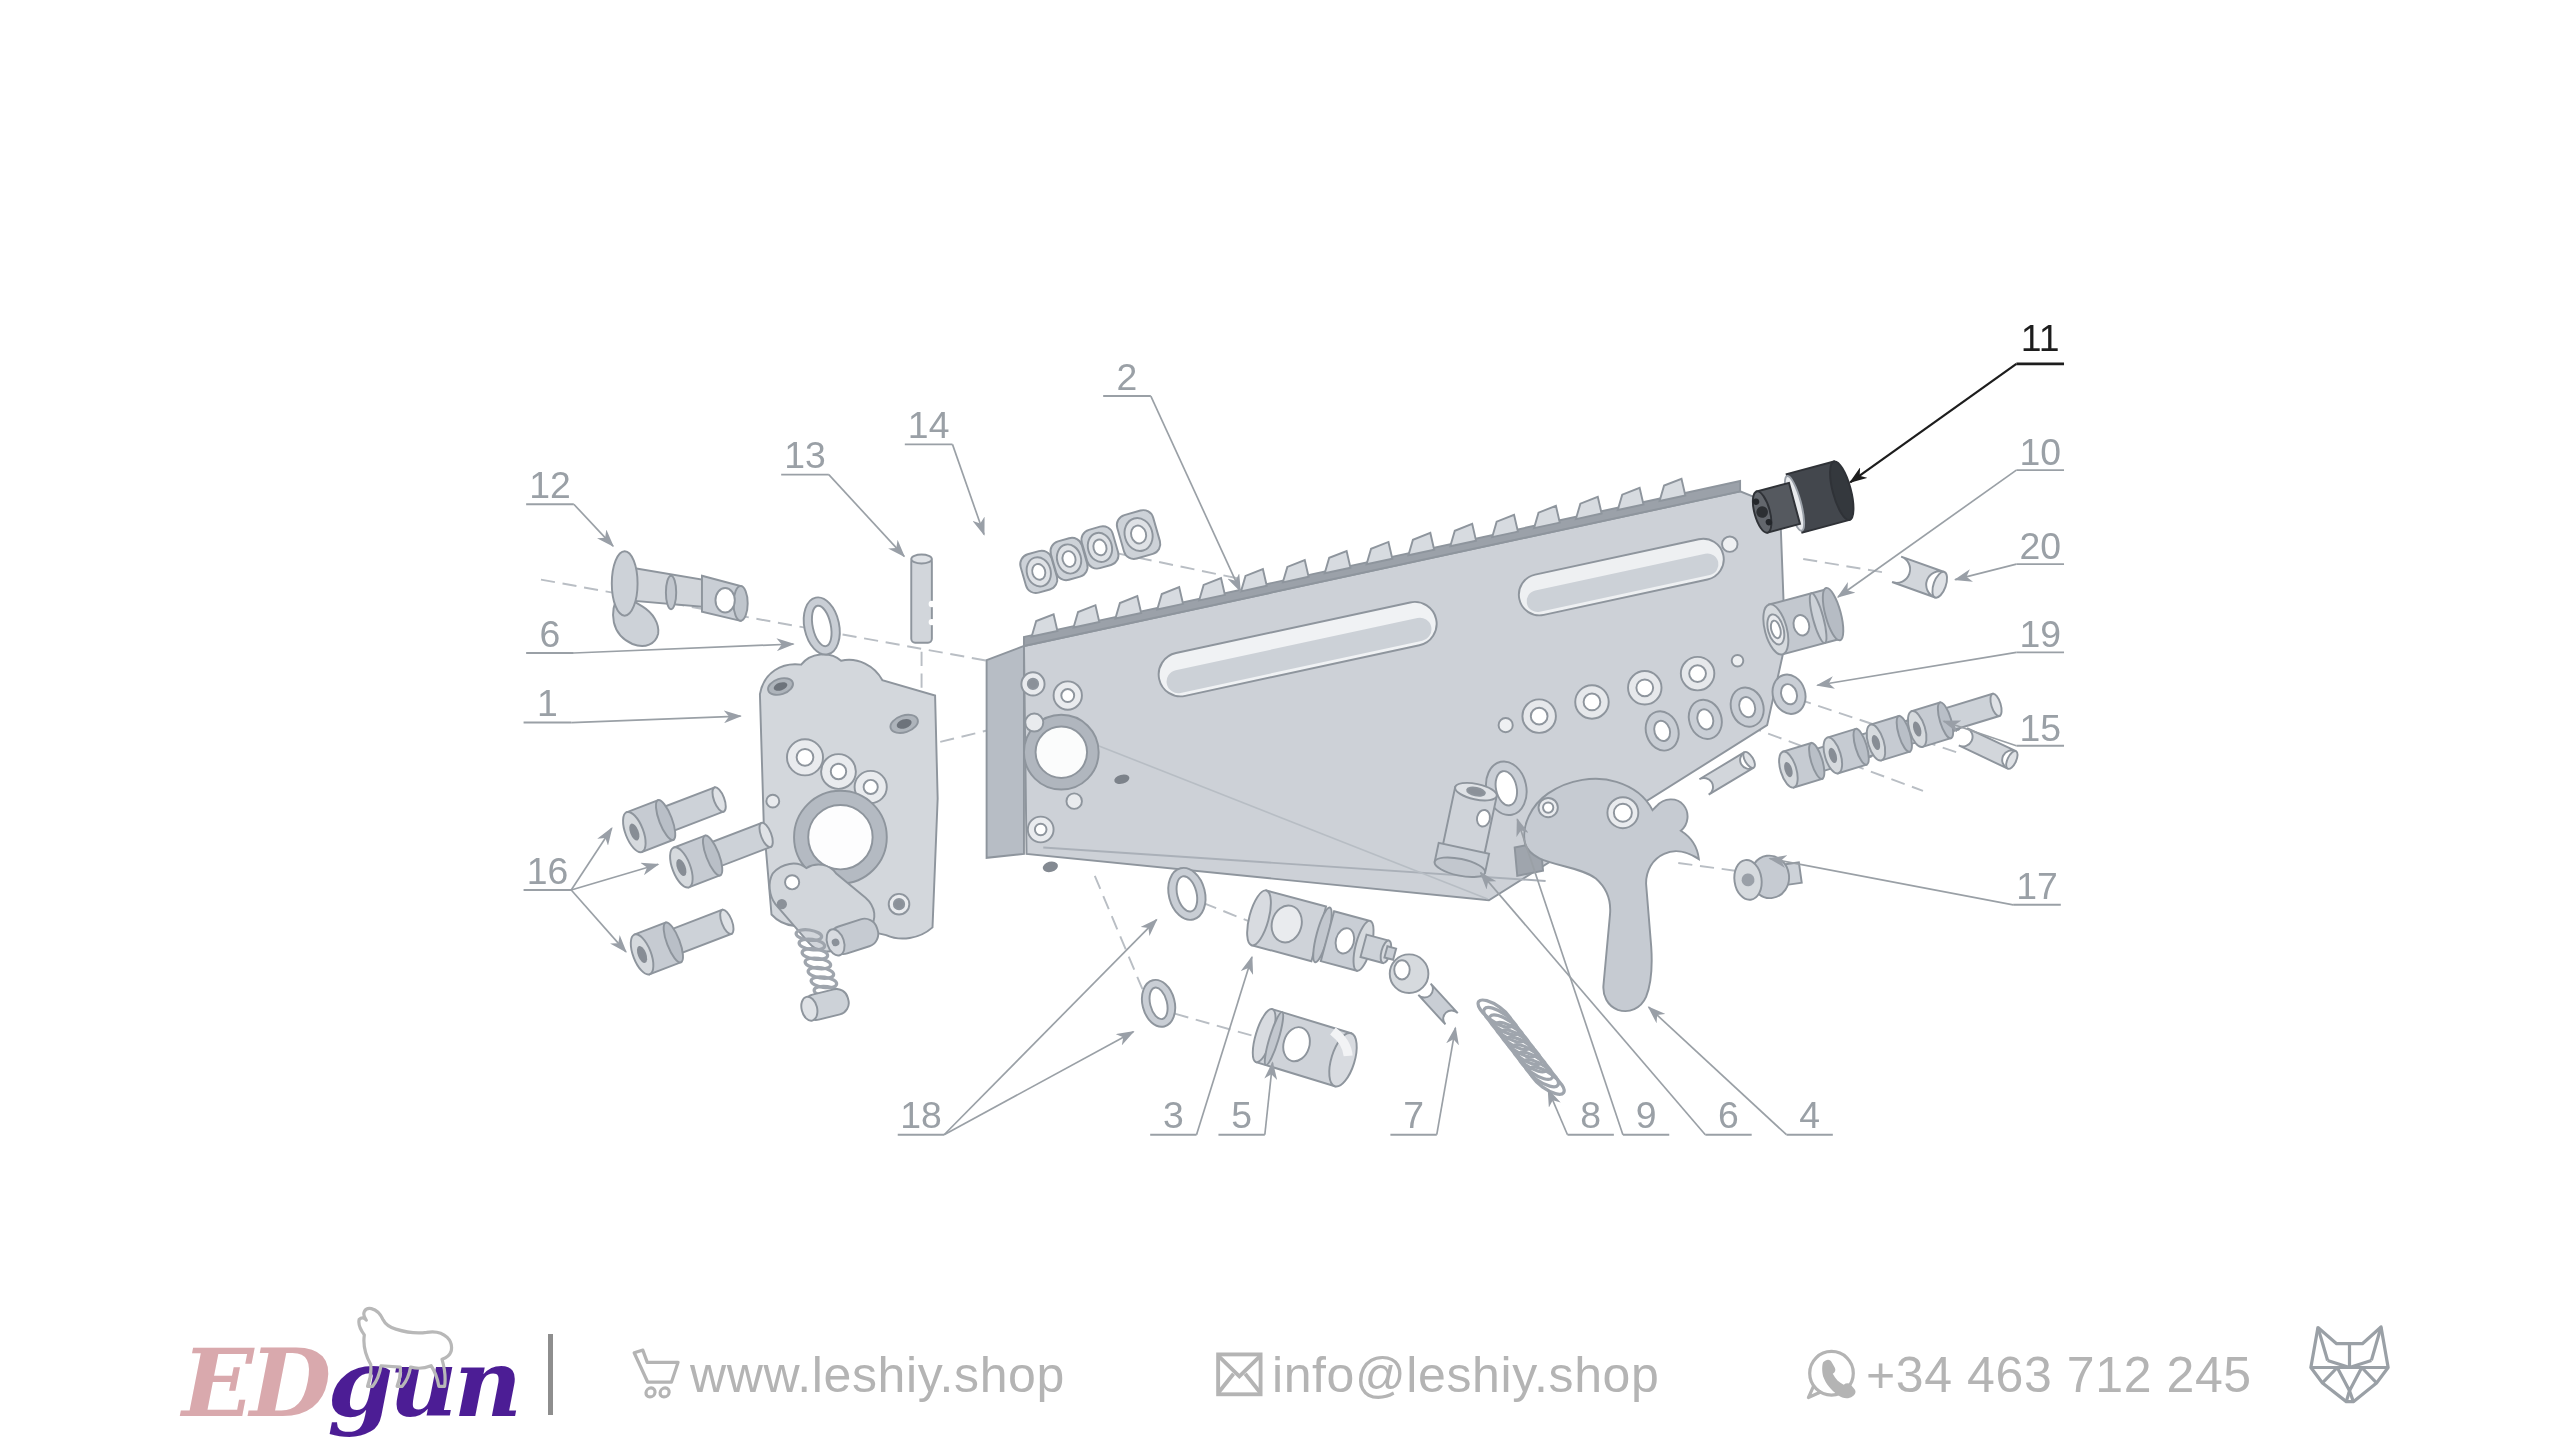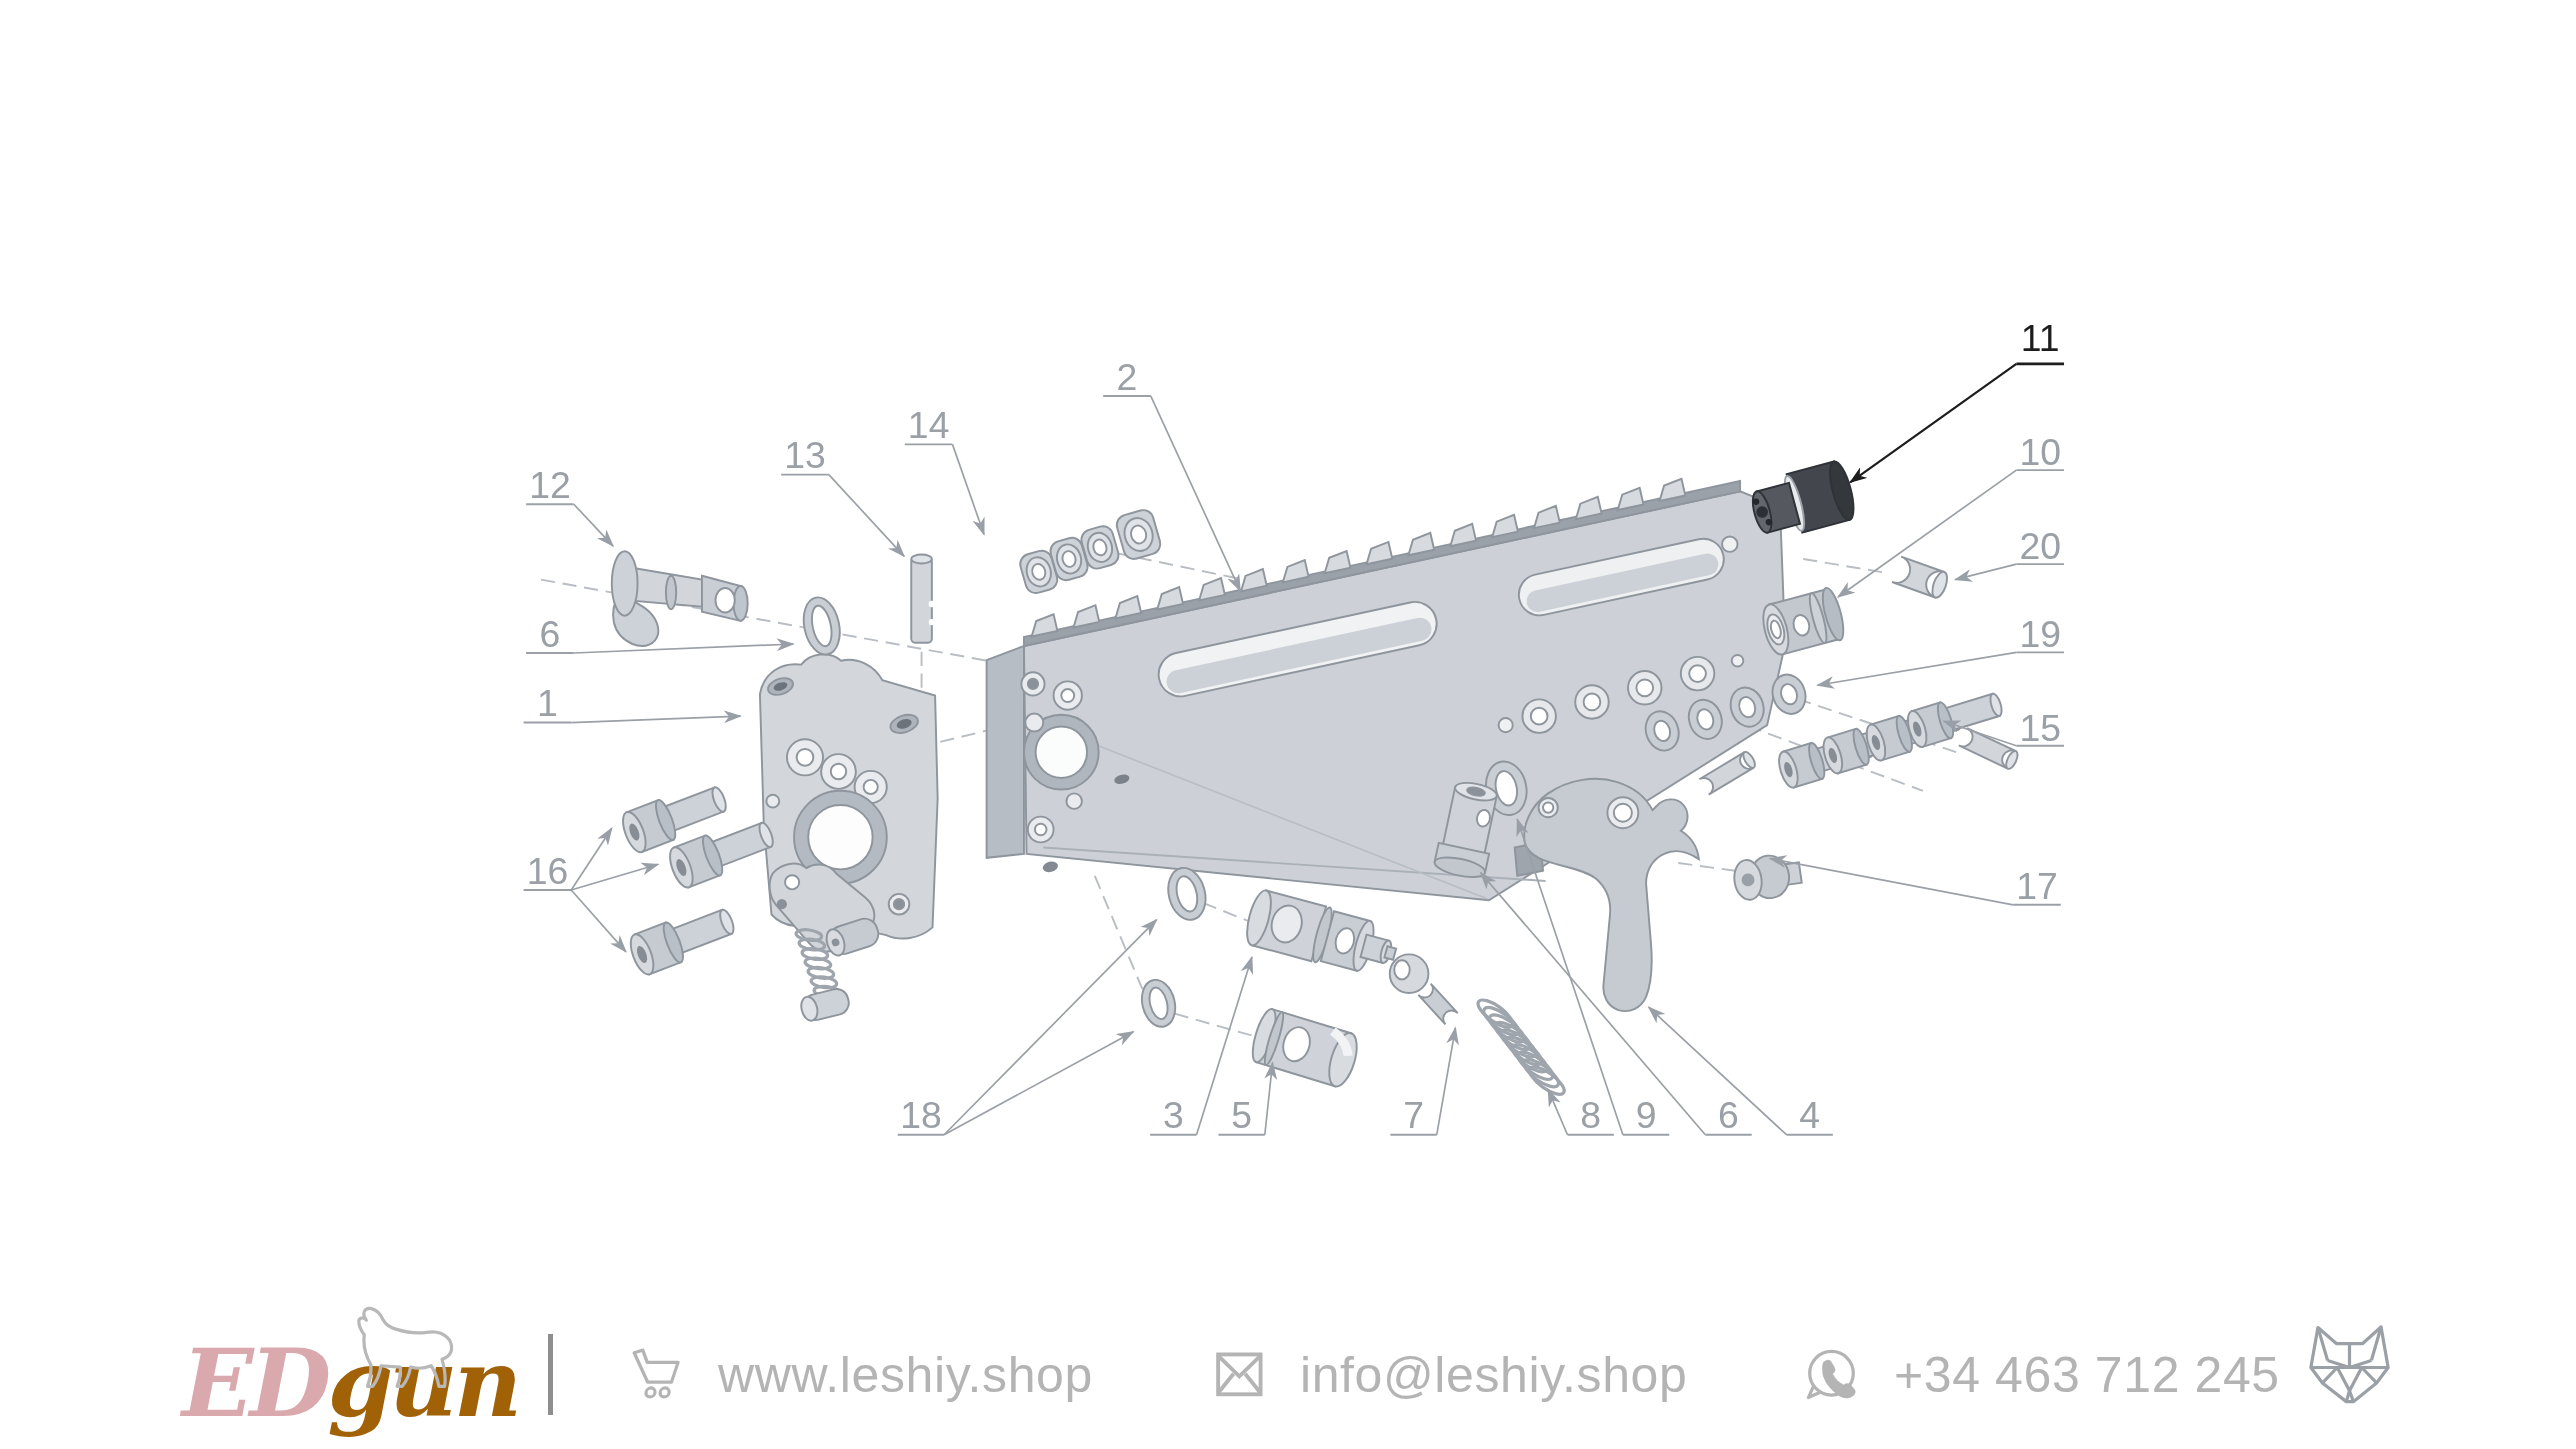--- a/index.html
+++ b/index.html
@@ -1,26 +1,26 @@
 <!DOCTYPE html>
 <html style="font-size:10.3px"><head>
 <meta charset="utf-8">
 <style>
   html,body{margin:0;padding:0;background:#fff;}
   .stage{position:relative;width:2576px;height:1449px;background:#ffffff;overflow:hidden;
          font-family:"Liberation Sans",sans-serif;}
   .diagram-svg{position:absolute;left:0;top:0;}
   
-  .footer-item{position:absolute;display:flex;align-items:center;gap:33px;color:#b4b4b4;}
+  .footer-item{position:absolute;display:flex;align-items:center;gap:5px;color:#b4b4b4;}
   .footer-item .label{font-size:50px;letter-spacing:0.6px;white-space:nowrap;}
   .brand{position:absolute;left:182px;top:1338px;height:97px;
          font-family:"DejaVu Serif",serif;font-style:italic;font-weight:bold;
          font-size:94px;line-height:90px;letter-spacing:-3.9px;}
   .brand .ed{color:#d9a9ad;margin-top:6px;}
-  .brand .gun{color:#a16207;margin-top:24px;}
+  .brand .gun{color:#4c1d95;margin-top:24px;}
   .dog{position:absolute;left:345px;top:1306px;}
   .divider{position:absolute;left:548px;top:1334px;width:4.5px;height:81px;background:#8e8e8e;}
   .wolf{position:absolute;left:2307px;top:1321px;}
 </style>
 </head>
 <body>
 
 <div class="stage">
 
 <svg class="diagram-svg" width="2576" height="1449" viewBox="0 0 4000 2250">

